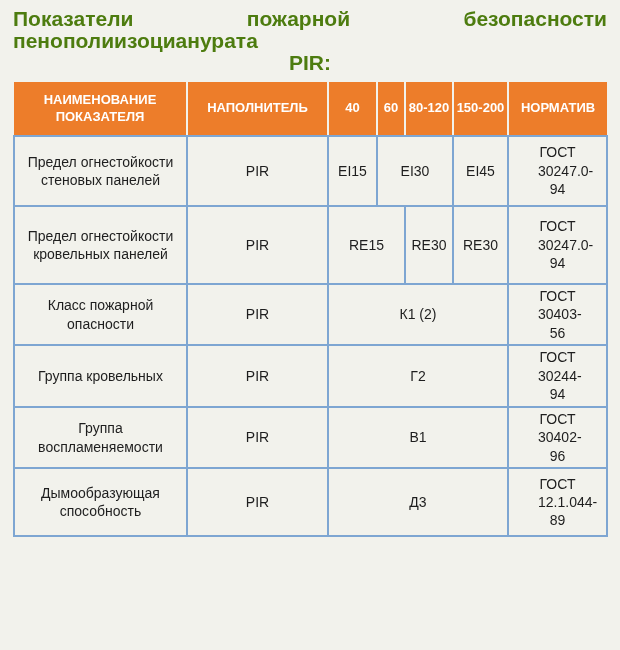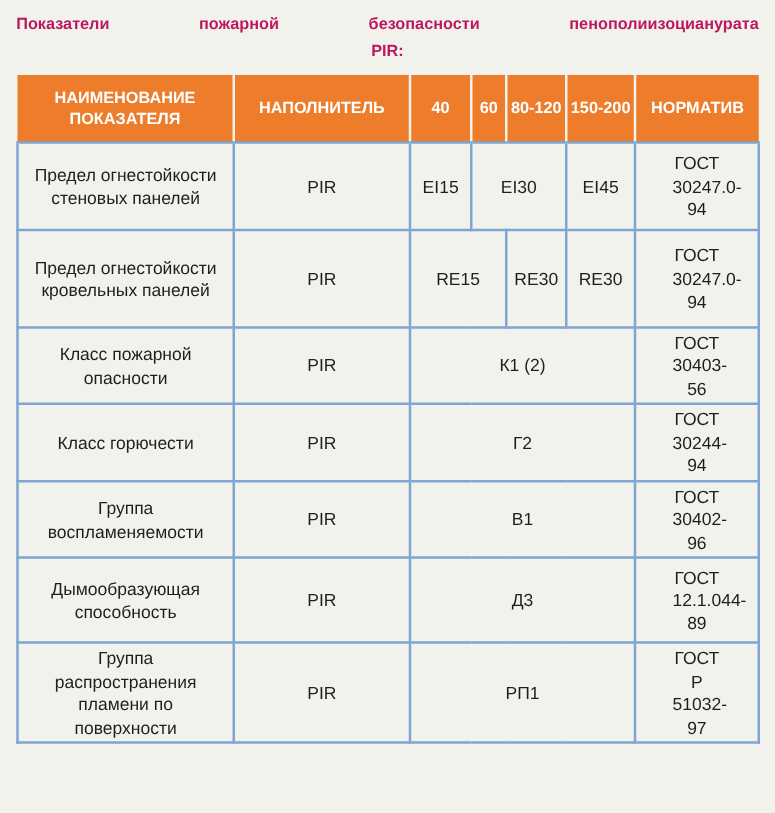--- a/index.html
+++ b/index.html
@@ -5,21 +5,21 @@
   html, body { margin: 0; padding: 0; }
   body {
     width: 620px; height: 650px;
     background: #F2F2EC;
     font-family: "Liberation Sans", sans-serif;
     color: #1E1E1E;
     overflow: hidden;
   }
   .page { width: 620px; height: 650px; box-sizing: border-box; padding: 8px 13px 0 13px; }
 
-  .title { font-weight: 700; font-size: 13px; line-height: 22px; color: #be185d; margin-bottom: 8px; }
+  .title { font-weight: 700; font-size: 21px; line-height: 22px; color: #4d7c0f; margin-bottom: 8px; }
   .title-line1 { text-align: justify; text-align-last: justify; }
   .title-line2 { text-align: center; }
 
   table.fire-table {
     border-collapse: collapse;
     table-layout: fixed;
     width: 593px;
   }
   col.c-name     { width: 173px; }
   col.c-filler   { width: 141px; }
@@ -117,39 +117,33 @@
           <td class="cell-value">RE30</td>
           <td class="cell-standard">ГОСТ 30247.0-94</td>
         </tr>
         <tr>
           <td class="cell-name">Класс пожарной опасности</td>
           <td class="cell-filler">PIR</td>
           <td colspan="4" class="cell-value">К1 (2)</td>
           <td class="cell-standard">ГОСТ 30403-56</td>
         </tr>
         <tr>
-          <td class="cell-name">Класс горючести</td>
+          <td class="cell-name">Группа кровельных</td>
           <td class="cell-filler">PIR</td>
           <td colspan="4" class="cell-value">Г2</td>
           <td class="cell-standard">ГОСТ 30244-94</td>
         </tr>
         <tr>
           <td class="cell-name">Группа воспламеняемости</td>
           <td class="cell-filler">PIR</td>
           <td colspan="4" class="cell-value">В1</td>
           <td class="cell-standard">ГОСТ 30402-96</td>
         </tr>
         <tr>
           <td class="cell-name">Дымообразующая способность</td>
           <td class="cell-filler">PIR</td>
           <td colspan="4" class="cell-value">Д3</td>
           <td class="cell-standard">ГОСТ 12.1.044-89</td>
         </tr>
-        <tr>
-          <td class="cell-name">Группа распространения пламени по поверхности</td>
-          <td class="cell-filler">PIR</td>
-          <td colspan="4" class="cell-value">РП1</td>
-          <td class="cell-standard">ГОСТ Р 51032-97</td>
-        </tr>
       </tbody>
   </table>
 
 </div>
 
 </body></html>

